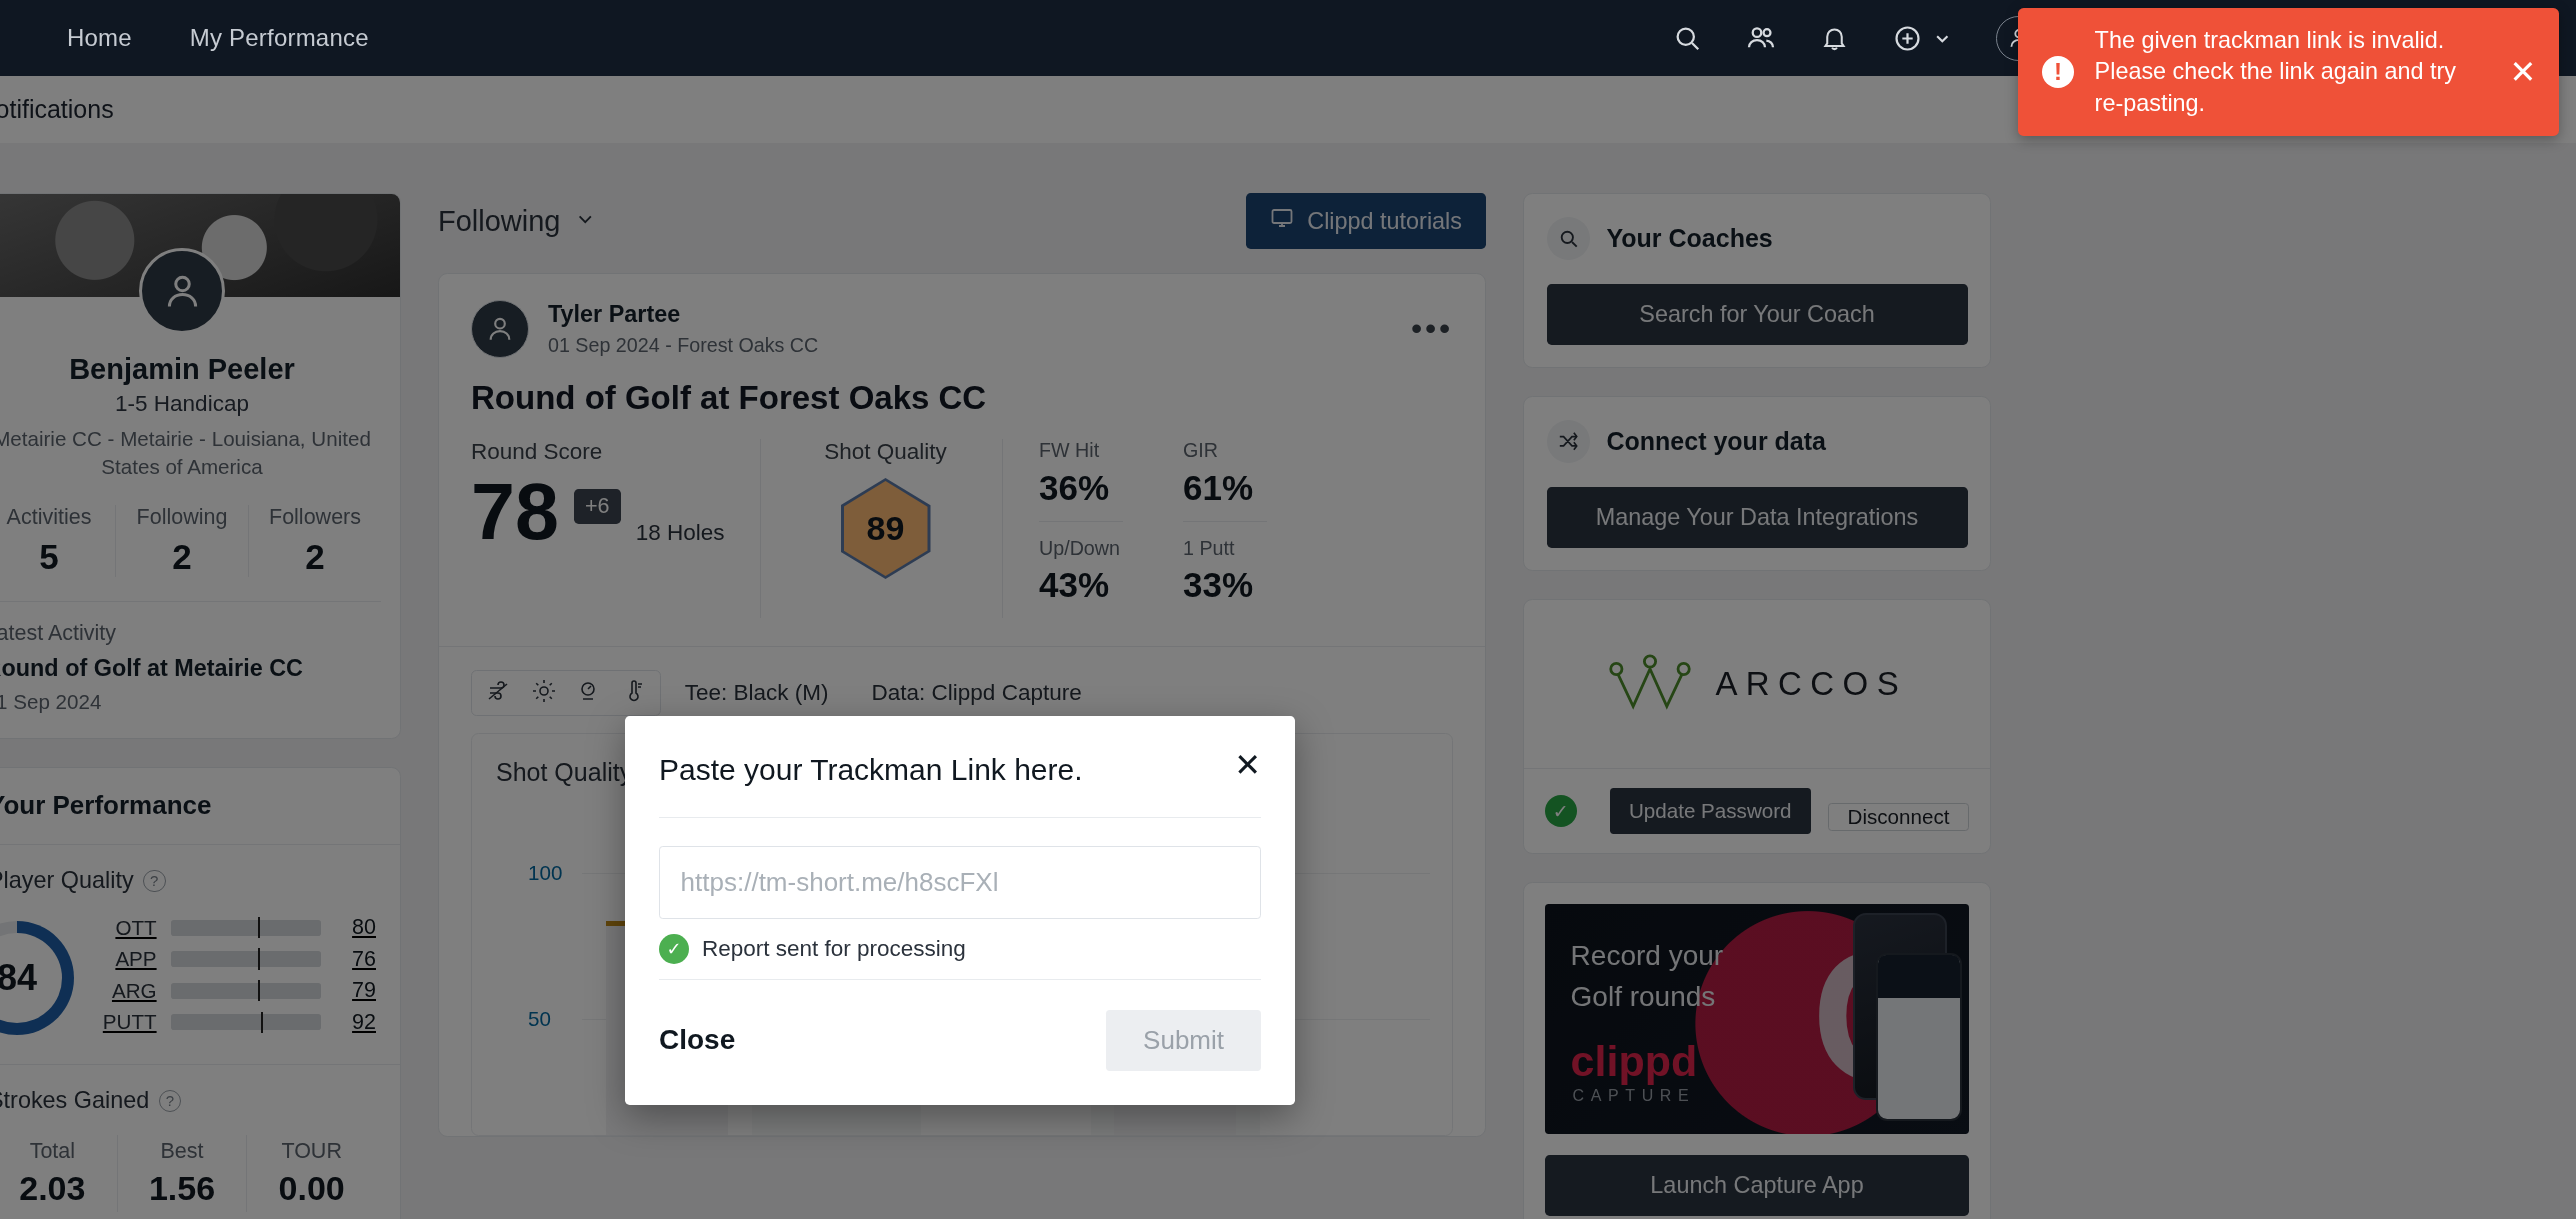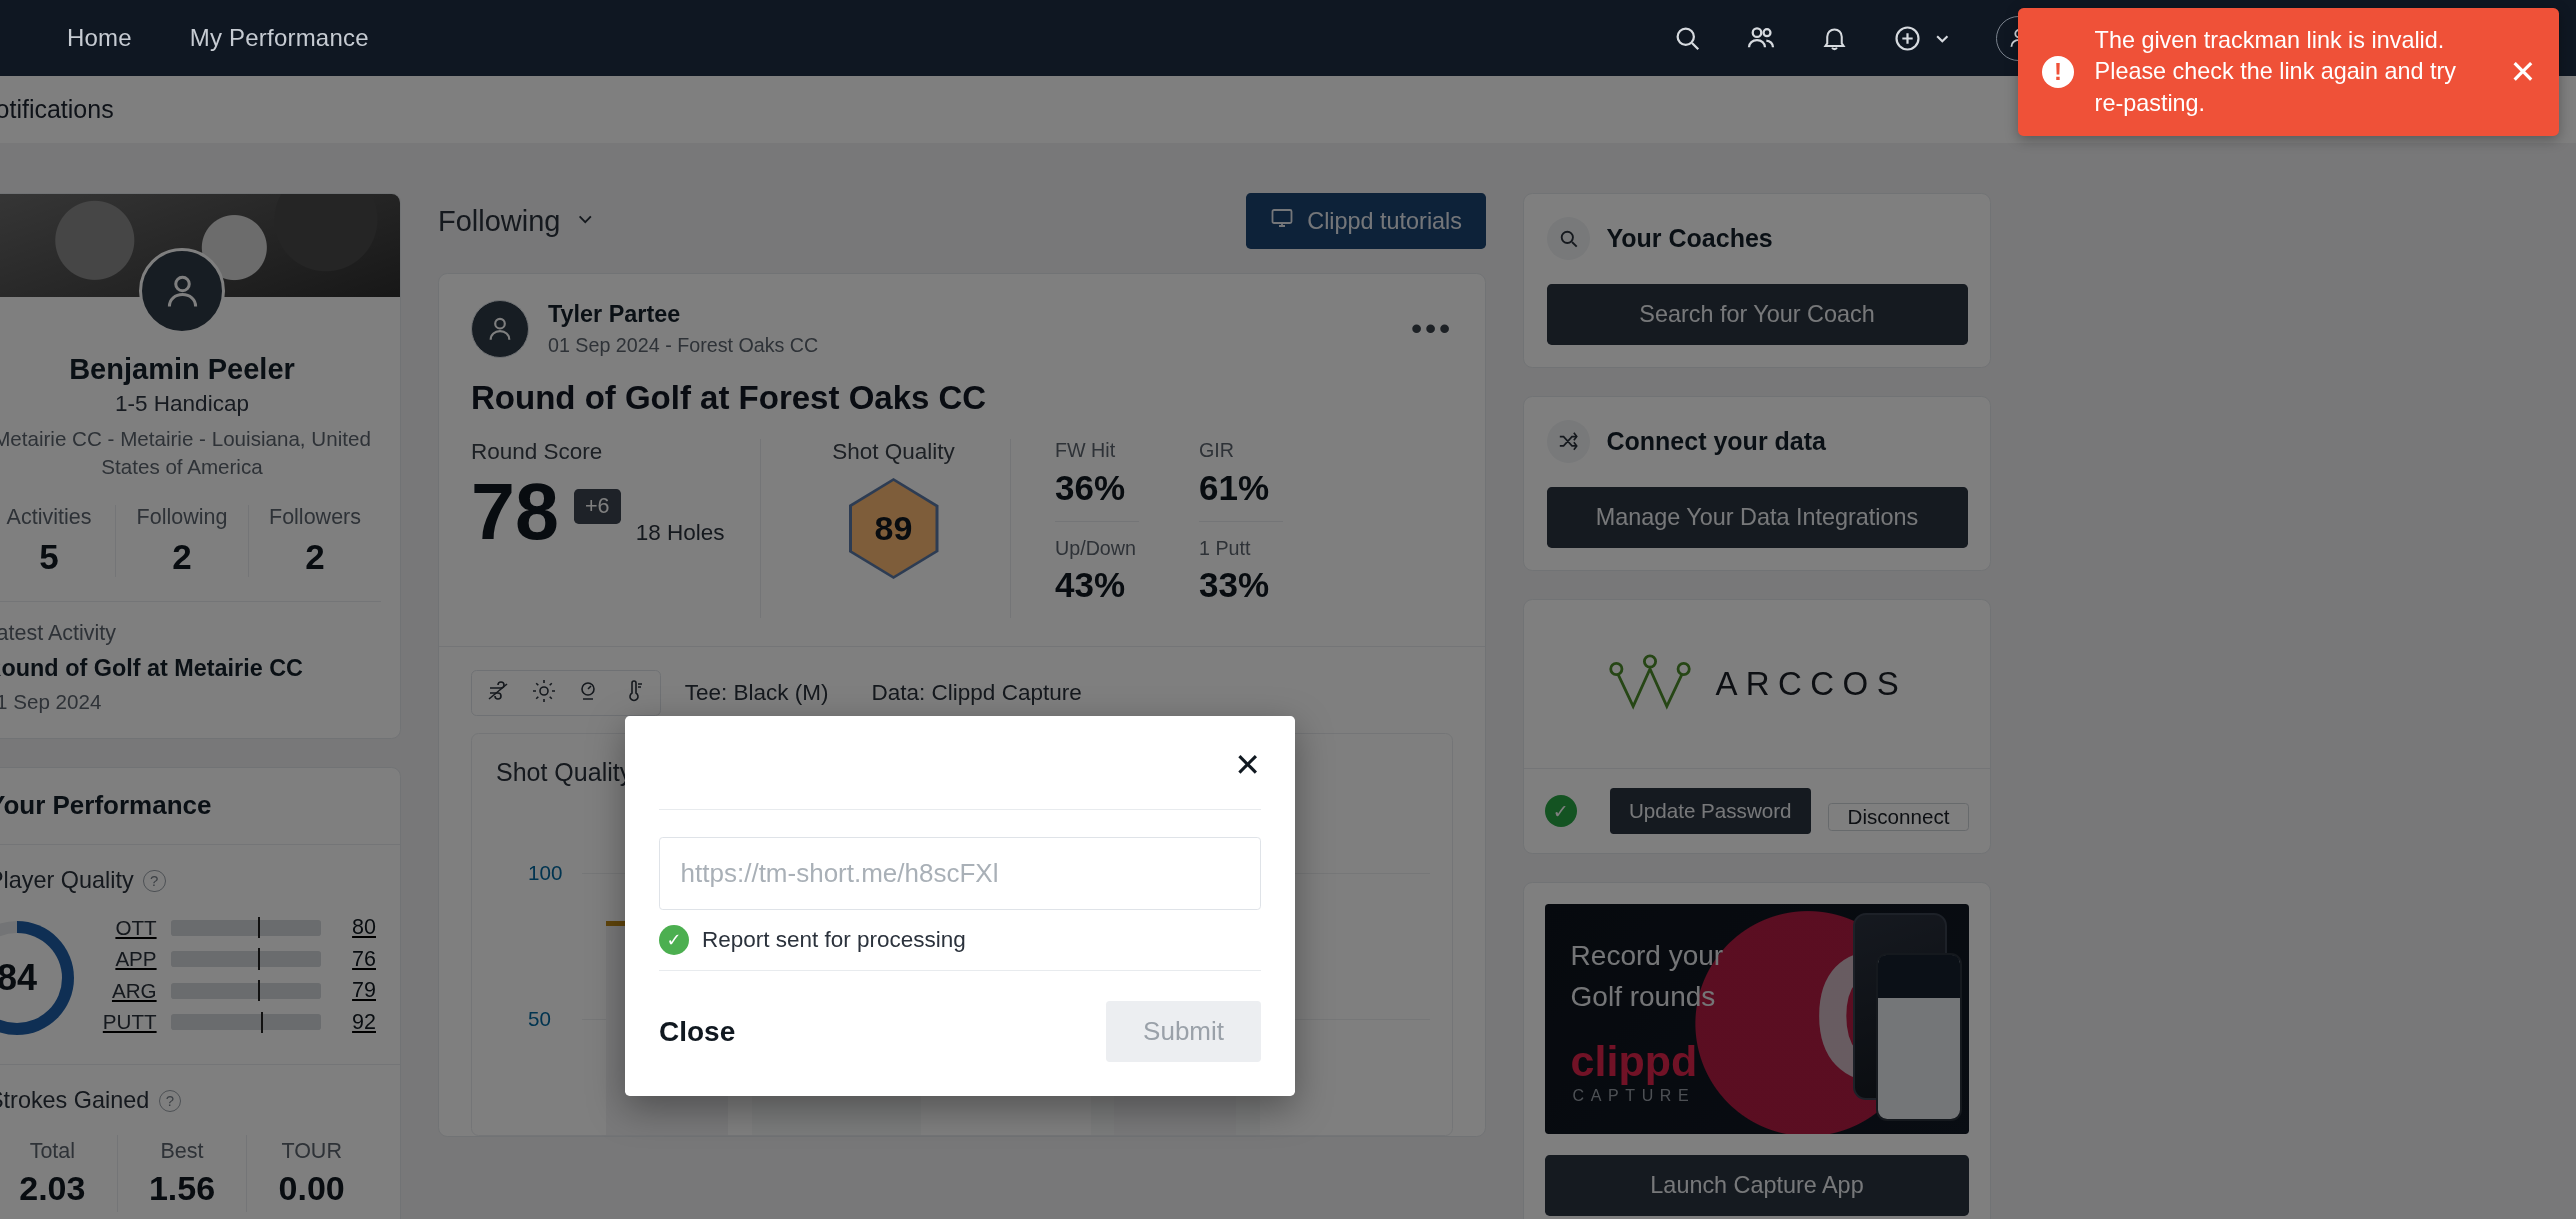--- a/index.html
+++ b/index.html
@@ -175,21 +175,21 @@
   .post-avatar {
     width: 58px; height: 58px; border-radius: 50%; background: #2f3b47;
     border: 1.9px solid #dfe3e8;
     display: flex; align-items: center; justify-content: center; color: #fff;
   }
   .post-author { font-size: 23.4px; font-weight: bold; color: #15202b; }
   .post-sub { font-size: 19.7px; color: #5d656f; margin-top: 5.6px; }
   .post-more { margin-left: auto; font-size: 32px; color: #3b424b; letter-spacing: 2.8px; cursor: pointer; line-height: .6; }
   .post-title { padding: 20.6px 32px 0; font-size: 33px; font-weight: bold; color: #12192 4; color:#121924; }
   .round-strip {
-    display: flex; align-items: stretch; padding: 22.5px 32px 28px; gap: 16px;
+    display: flex; align-items: stretch; padding: 22.5px 32px 28px; gap: 8px;
     border-bottom: 0.9px solid #e8ebee;
   }
   .rs-block { padding: 0 32px; display: flex; flex-direction: column; }
   .rs-block.b1 { padding-left: 0; border-right: 0.9px solid #e8ebee; width: 290px; }
   .rs-block.b2 { border-right: 0.9px solid #e8ebee; width: 234px; align-items: center; }
   .rs-label { font-size: 22.5px; color: #3b424b; }
   .rs-score-row { display: flex; align-items: flex-end; gap: 15px; margin-top: 9.4px; }
   .rs-score { font-size: 79px; font-weight: bold; color: #101820; line-height: .95; }
   .rs-badge {
     background: #3c4450; color: #fff; font-size: 21.5px; border-radius: 4.7px;
@@ -721,20 +721,21 @@
   </div>
 
   <div class="toast">
     <span class="toast-icon">!</span>
     <span class="toast-msg">The given trackman link is invalid. Please check the link again and try re-pasting.</span>
     <span class="toast-close">✕</span>
   </div>
 
   <div class="modal">
     <div class="modal-head">
+      <div class="modal-title">Paste your Trackman Link here.</div>
       <div class="modal-x">✕</div>
     </div>
     <div class="modal-rule"></div>
     <div class="modal-body">
       <input class="modal-input" type="text" placeholder="https://tm-short.me/h8scFXl" style="">
       <div class="modal-status">
         <span class="status-check">✓</span>
         <span class="status-text">Report sent for processing</span>
       </div>
     </div>

